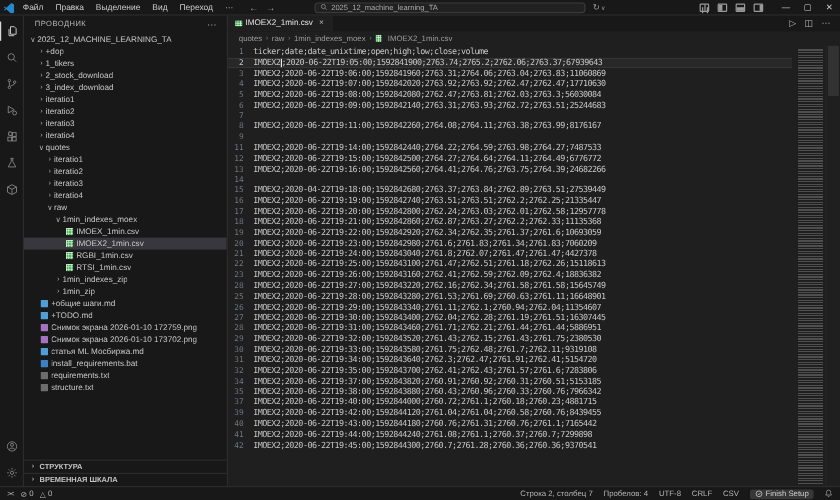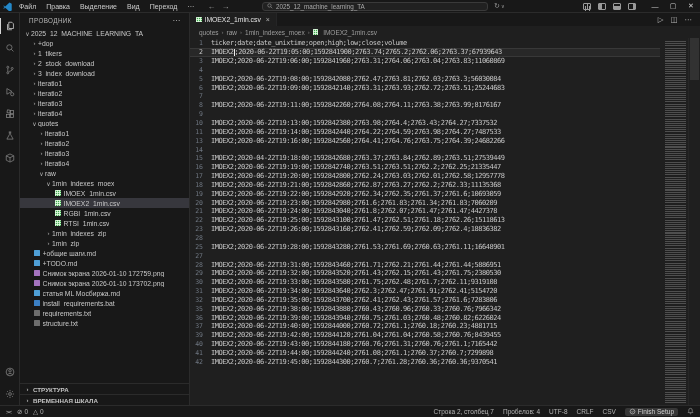--- a/index.html
+++ b/index.html
@@ -380,49 +380,50 @@
         <span class="crumb">
           <span class="ficon csv"></span>
           <span>IMOEX2_1min.csv</span>
         </span>
       </div>
     <div class="code-wrap">
       <div class="lines" id="lines">
           <div class="line"><span class="lnum">1</span><span class="ltext">ticker;date;date_unixtime;open;high;low;close;volume</span></div>
           <div class="line active"><span class="lnum">2</span><span class="ltext">IMOEX2<span class="cursor"></span>;2020-06-22T19:05:00;1592841900;2763.74;2765.2;2762.06;2763.37;67939643</span></div>
           <div class="line"><span class="lnum">3</span><span class="ltext">IMOEX2;2020-06-22T19:06:00;1592841960;2763.31;2764.06;2763.04;2763.83;11060869</span></div>
-          <div class="line"><span class="lnum">4</span></div>
+          <div class="line"><span class="lnum">4</span><span class="ltext">IMOEX2;2020-06-22T19:07:00;1592842020;2763.92;2763.92;2762.47;2762.47;17710630</span></div>
           <div class="line"><span class="lnum">5</span><span class="ltext">IMOEX2;2020-06-22T19:08:00;1592842080;2762.47;2763.81;2762.03;2763.3;56030084</span></div>
           <div class="line"><span class="lnum">6</span><span class="ltext">IMOEX2;2020-06-22T19:09:00;1592842140;2763.31;2763.93;2762.72;2763.51;25244683</span></div>
           <div class="line"><span class="lnum">7</span></div>
           <div class="line"><span class="lnum">8</span><span class="ltext">IMOEX2;2020-06-22T19:11:00;1592842260;2764.08;2764.11;2763.38;2763.99;8176167</span></div>
           <div class="line"><span class="lnum">9</span></div>
-          <div class="line"><span class="lnum">10</span><span class="ltext">IMOEX2;2020-06-22T19:13:00;1592842380;2763.98;2764.4;2763.43;2764.27;7337532</span></div>
           <div class="line"><span class="lnum">11</span><span class="ltext">IMOEX2;2020-06-22T19:14:00;1592842440;2764.22;2764.59;2763.98;2764.27;7487533</span></div>
+          <div class="line"><span class="lnum">12</span><span class="ltext">IMOEX2;2020-06-22T19:15:00;1592842500;2764.27;2764.64;2764.11;2764.49;6776772</span></div>
           <div class="line"><span class="lnum">13</span><span class="ltext">IMOEX2;2020-06-22T19:16:00;1592842560;2764.41;2764.76;2763.75;2764.39;24682266</span></div>
           <div class="line"><span class="lnum">14</span></div>
           <div class="line"><span class="lnum">15</span><span class="ltext">IMOEX2;2020-04-22T19:18:00;1592842680;2763.37;2763.84;2762.89;2763.51;27539449</span></div>
           <div class="line"><span class="lnum">16</span><span class="ltext">IMOEX2;2020-06-22T19:19:00;1592842740;2763.51;2763.51;2762.2;2762.25;21335447</span></div>
           <div class="line"><span class="lnum">17</span><span class="ltext">IMOEX2;2020-06-22T19:20:00;1592842800;2762.24;2763.03;2762.01;2762.58;12957778</span></div>
           <div class="line"><span class="lnum">18</span><span class="ltext">IMOEX2;2020-06-22T19:21:00;1592842860;2762.87;2763.27;2762.2;2762.33;11135368</span></div>
           <div class="line"><span class="lnum">19</span><span class="ltext">IMOEX2;2020-06-22T19:22:00;1592842920;2762.34;2762.35;2761.37;2761.6;10693059</span></div>
           <div class="line"><span class="lnum">20</span><span class="ltext">IMOEX2;2020-06-22T19:23:00;1592842980;2761.6;2761.83;2761.34;2761.83;7060209</span></div>
           <div class="line"><span class="lnum">21</span><span class="ltext">IMOEX2;2020-06-22T19:24:00;1592843040;2761.8;2762.07;2761.47;2761.47;4427378</span></div>
           <div class="line"><span class="lnum">22</span><span class="ltext">IMOEX2;2020-06-22T19:25:00;1592843100;2761.47;2762.51;2761.18;2762.26;15118613</span></div>
           <div class="line"><span class="lnum">23</span><span class="ltext">IMOEX2;2020-06-22T19:26:00;1592843160;2762.41;2762.59;2762.09;2762.4;18836382</span></div>
-          <div class="line"><span class="lnum">28</span></div>
+          <div class="line"><span class="lnum">28</span><span class="ltext">IMOEX2;2020-06-22T19:27:00;1592843220;2762.16;2762.34;2761.58;2761.58;15645749</span></div>
           <div class="line"><span class="lnum">25</span><span class="ltext">IMOEX2;2020-06-22T19:28:00;1592843280;2761.53;2761.69;2760.63;2761.11;16648901</span></div>
-          <div class="line"><span class="lnum">27</span></div>
+          <div class="line"><span class="lnum">26</span><span class="ltext">IMOEX2;2020-06-22T19:29:00;1592843340;2761.11;2762.1;2760.94;2762.04;11354607</span></div>
+          <div class="line"><span class="lnum">27</span><span class="ltext">IMOEX2;2020-06-22T19:30:00;1592843400;2762.04;2762.28;2761.19;2761.51;16307445</span></div>
           <div class="line"><span class="lnum">28</span><span class="ltext">IMOEX2;2020-06-22T19:31:00;1592843460;2761.71;2762.21;2761.44;2761.44;5886951</span></div>
           <div class="line"><span class="lnum">29</span><span class="ltext">IMOEX2;2020-06-22T19:32:00;1592843520;2761.43;2762.15;2761.43;2761.75;2380530</span></div>
           <div class="line"><span class="lnum">30</span><span class="ltext">IMOEX2;2020-06-22T19:33:00;1592843580;2761.75;2762.48;2761.7;2762.11;9319108</span></div>
           <div class="line"><span class="lnum">31</span><span class="ltext">IMOEX2;2020-06-22T19:34:00;1592843640;2762.3;2762.47;2761.91;2762.41;5154720</span></div>
           <div class="line"><span class="lnum">32</span><span class="ltext">IMOEX2;2020-06-22T19:35:00;1592843700;2762.41;2762.43;2761.57;2761.6;7283806</span></div>
+          <div class="line"><span class="lnum">34</span><span class="ltext">IMOEX2;2020-06-22T19:37:00;1592843820;2760.91;2760.92;2760.31;2760.51;5153185</span></div>
           <div class="line"><span class="lnum">35</span><span class="ltext">IMOEX2;2020-06-22T19:38:00;1592843880;2760.43;2760.96;2760.33;2760.76;7966342</span></div>
-          <div class="line"><span class="lnum">36</span><span class="ltext">IMOEX2;2020-06-22T19:39:00;1592843940;2760.75;2761.03;2760.48;2760.82;6226024</span></div>
           <div class="line"><span class="lnum">37</span><span class="ltext">IMOEX2;2020-06-22T19:40:00;1592844000;2760.72;2761.1;2760.18;2760.23;4881715</span></div>
           <div class="line"><span class="lnum">39</span><span class="ltext">IMOEX2;2020-06-22T19:42:00;1592844120;2761.04;2761.04;2760.58;2760.76;8439455</span></div>
           <div class="line"><span class="lnum">40</span><span class="ltext">IMOEX2;2020-06-22T19:43:00;1592844180;2760.76;2761.31;2760.76;2761.1;7165442</span></div>
           <div class="line"><span class="lnum">41</span><span class="ltext">IMOEX2;2020-06-22T19:44:00;1592844240;2761.08;2761.1;2760.37;2760.7;7299898</span></div>
           <div class="line"><span class="lnum">42</span><span class="ltext">IMOEX2;2020-06-22T19:45:00;1592844300;2760.7;2761.28;2760.36;2760.36;9370541</span></div>
         </div>
       <div class="minimap"></div>
       <div class="vscrollbar">
         <div class="vthumb"></div>
       </div>

